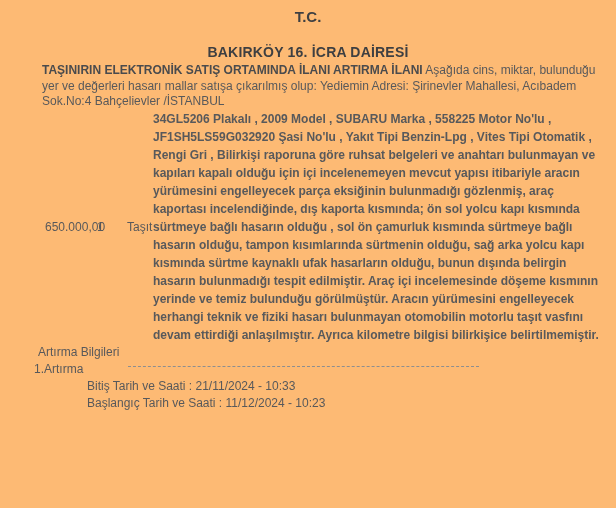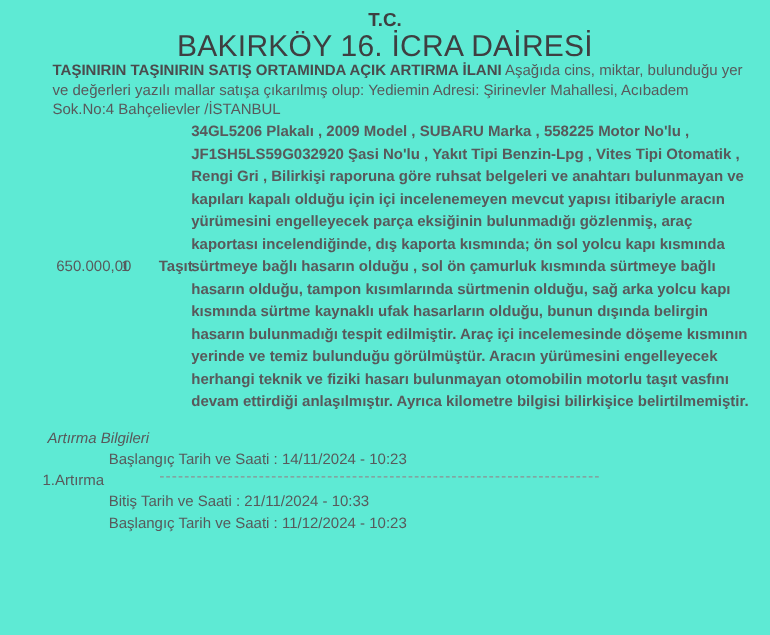--- a/index.html
+++ b/index.html
@@ -5,40 +5,40 @@
   html, body {
     margin: 0;
     padding: 0;
     background: #ffffff;
   }
   .page {
     position: relative;
     width: 616px;
     height: 508px;
     overflow: hidden;
-    background: #5eead4;
+    background: #fdba74;
     font-family: "Liberation Sans", sans-serif;
     font-size: 12px;
     color: #58595b;
   }
   .doc-header {
     text-align: center;
     padding-top: 8px;
     color: #3e3f41;
   }
   .tc-title {
     font-size: 15px;
     font-weight: bold;
     line-height: 17px;
   }
   .office-title {
-    font-size: 24px;
-    font-weight: normal;
+    font-size: 14px;
+    font-weight: bold;
     line-height: 20px;
-    margin-top: 3px;
+    margin-top: 17px;
     letter-spacing: 0.2px;
   }
   .content {
     padding: 0 16px 0 42px;
   }
   .file-no {
     margin-top: 44px;
     font-weight: bold;
     color: #4a4b4d;
     line-height: 16px;
@@ -69,30 +69,29 @@
   .th-rest span { margin-right: 3px; }
   .goods-row {
     display: grid;
     grid-template-columns: 55px 28px 28px 1fr;
     align-items: stretch;
   }
   .cell-center {
     align-self: center;
   }
   .cell-muhammen { padding-left: 3px; }
-  .cell-cinsi { padding-left: 2px; font-weight: bold; }
+  .cell-cinsi { padding-left: 2px; }
   .cell-mahiyet {
     line-height: 18px;
     font-weight: bold;
   }
   .auction-title {
-    margin-top: 12px;
+    margin-top: 0;
     margin-left: -4px;
     line-height: 17px;
-    font-style: italic;
   }
   .auction-line {
     padding-left: 45px;
     line-height: 17.2px;
   }
   .dash-row {
     display: flex;
     align-items: center;
     margin-left: -8px;
     width: 445px;
@@ -116,34 +115,33 @@
 <div class="page">
 
   <div class="doc-header">
     <div class="tc-title">T.C.</div>
     <div class="office-title">BAKIRKÖY 16. İCRA DAİRESİ</div>
   </div>
 
   <div class="content">
 
 
-    <div class="intro"><span class="intro-title">TAŞINIRIN TAŞINIRIN SATIŞ ORTAMINDA AÇIK ARTIRMA İLANI</span> <span>Aşağıda cins, miktar, bulunduğu yer ve değerleri yazılı mallar satışa çıkarılmış olup: Yediemin Adresi: Şirinevler Mahallesi, Acıbadem Sok.No:4 Bahçelievler /İSTANBUL</span></div>
+    <div class="intro"><span class="intro-title">TAŞINIRIN ELEKTRONİK SATIŞ ORTAMINDA İLANI ARTIRMA İLANI</span> <span>Aşağıda cins, miktar, bulunduğu yer ve değerleri hasarı mallar satışa çıkarılmış olup: Yediemin Adresi: Şirinevler Mahallesi, Acıbadem Sok.No:4 Bahçelievler /İSTANBUL</span></div>
 
 
     <div class="goods-row">
       <div class="cell-center cell-muhammen">650.000,00</div>
       <div class="cell-center">1</div>
       <div class="cell-center cell-cinsi">Taşıt</div>
       <div class="cell-mahiyet">34GL5206 Plakalı , 2009 Model , SUBARU Marka , 558225 Motor No'lu , JF1SH5LS59G032920 Şasi No'lu , Yakıt Tipi Benzin-Lpg , Vites Tipi Otomatik , Rengi Gri , Bilirkişi raporuna göre ruhsat belgeleri ve anahtarı bulunmayan ve kapıları kapalı olduğu için içi incelenemeyen mevcut yapısı itibariyle aracın yürümesini engelleyecek parça eksiğinin bulunmadığı gözlenmiş, araç kaportası incelendiğinde, dış kaporta kısmında; ön sol yolcu kapı kısmında sürtmeye bağlı hasarın olduğu , sol ön çamurluk kısmında sürtmeye bağlı hasarın olduğu, tampon kısımlarında sürtmenin olduğu, sağ arka yolcu kapı kısmında sürtme kaynaklı ufak hasarların olduğu, bunun dışında belirgin hasarın bulunmadığı tespit edilmiştir. Araç içi incelemesinde döşeme kısmının yerinde ve temiz bulunduğu görülmüştür. Aracın yürümesini engelleyecek herhangi teknik ve fiziki hasarı bulunmayan otomobilin motorlu taşıt vasfını devam ettirdiği anlaşılmıştır. Ayrıca kilometre bilgisi bilirkişice belirtilmemiştir.</div>
     </div>
 
     <div class="auction-title">Artırma Bilgileri</div>
 
     <div>
-      <div class="auction-line">Başlangıç Tarih ve Saati : 14/11/2024 - 10:23</div>
       <div class="dash-row">
         <span class="round-label">1.Artırma</span>
         <span class="dash-line"></span>
       </div>
       <div class="auction-line">Bitiş Tarih ve Saati : 21/11/2024 - 10:33</div>
     </div>
 
     <div>
       <div class="auction-line">Başlangıç Tarih ve Saati : 11/12/2024 - 10:23</div>
 

